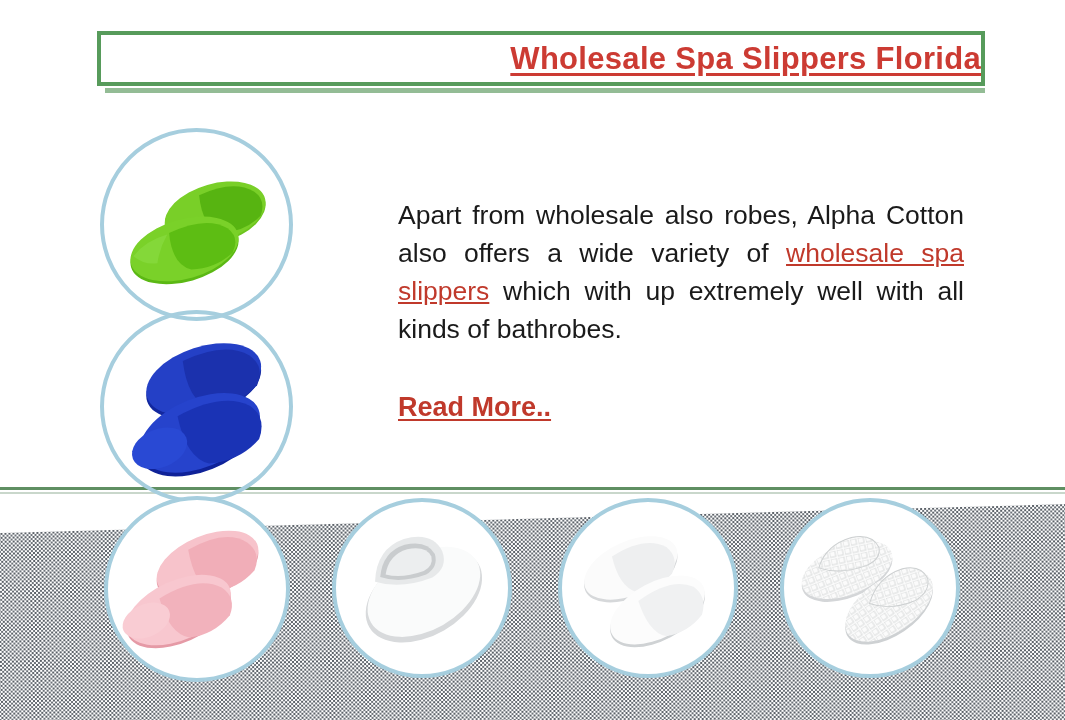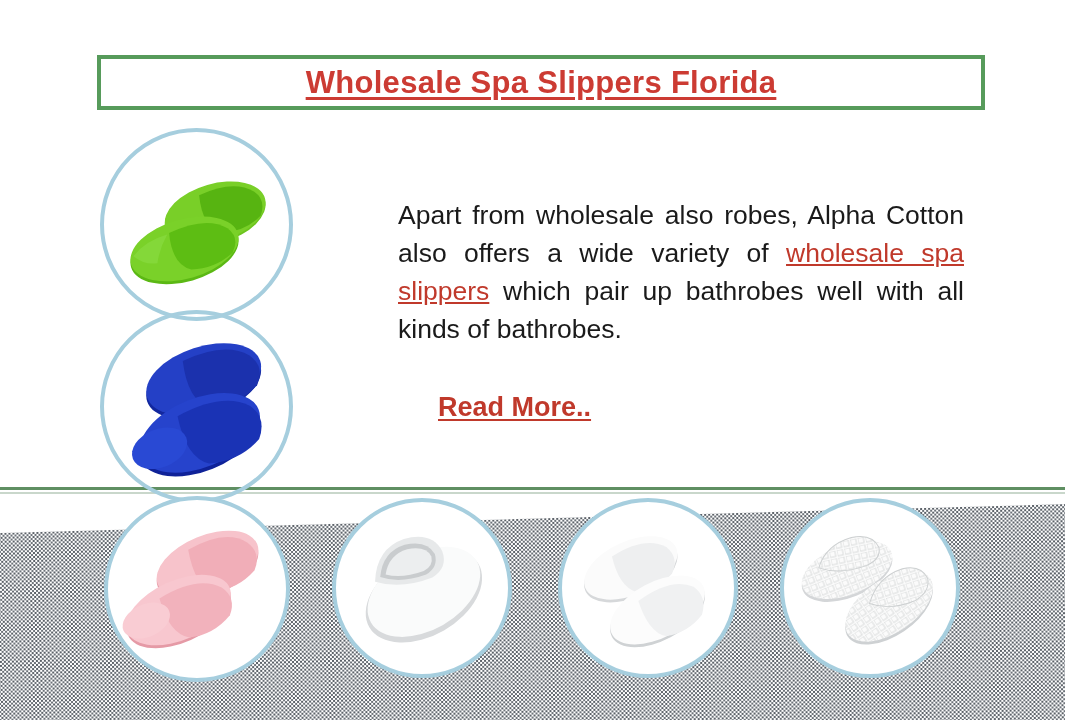--- a/index.html
+++ b/index.html
@@ -95,22 +95,21 @@
     position: absolute;
     left: 97px;
     top: 31px;
     width: 888px;
     height: 55px;
     border: 4px solid #579b5b;
     background: #ffffff;
     box-sizing: border-box;
     display: flex;
     align-items: center;
-    justify-content: center;
-    margin-top: 24px;
+    justify-content: flex-end;
   }
   .title-text {
     color: #cc3b33;
     font-size: 31px;
     font-weight: bold;
     letter-spacing: 0.3px;
     text-decoration: underline;
     text-underline-offset: 4px;
     white-space: nowrap;
   }
@@ -142,21 +141,20 @@
   }
   .read-more {
     position: absolute;
     left: 398px;
     top: 392px;
     color: #c0392b;
     font-size: 27px;
     font-weight: bold;
     text-decoration: underline;
     text-underline-offset: 3px;
-    margin-left: 40px;
   }
 
   
   .circle {
     position: absolute;
     border-radius: 50%;
     border: 4px solid #a6cede;
     background: #ffffff;
     overflow: hidden;
     box-sizing: border-box;
@@ -183,21 +181,21 @@
   </div>
   <div class="green-rule"></div>
   <div class="green-rule2"></div>
 
   <div class="title-shadow"></div>
   <div class="title-box">
     <span class="title-text">Wholesale Spa Slippers Florida</span>
   </div>
 
   <div class="copy">
-    <span>Apart from wholesale also robes, Alpha Cotton also offers a wide variety of </span><a class="inline-link" href="#">wholesale spa slippers</a><span> which pair up bathrobes well with all kinds of bathrobes.</span>
+    <span>Apart from wholesale also robes, Alpha Cotton also offers a wide variety of </span><a class="inline-link" href="#">wholesale spa slippers</a><span> which with up extremely well with all kinds of bathrobes.</span>
   </div>
 
   <a class="read-more" href="#">Read More..</a>
 
   <div class="circle" style="left:100px; top:128px; width:193px; height:193px;">
     <svg class="photo" viewBox="0 0 193 193">
       <g transform="translate(0,4)">
 
         <ellipse cx="116" cy="82" rx="54" ry="30" fill="#6cc41e" transform="rotate(-16 116 82)"></ellipse>
         <ellipse cx="116" cy="80" rx="54" ry="30" fill="#79cf28" transform="rotate(-16 116 80)"></ellipse>

